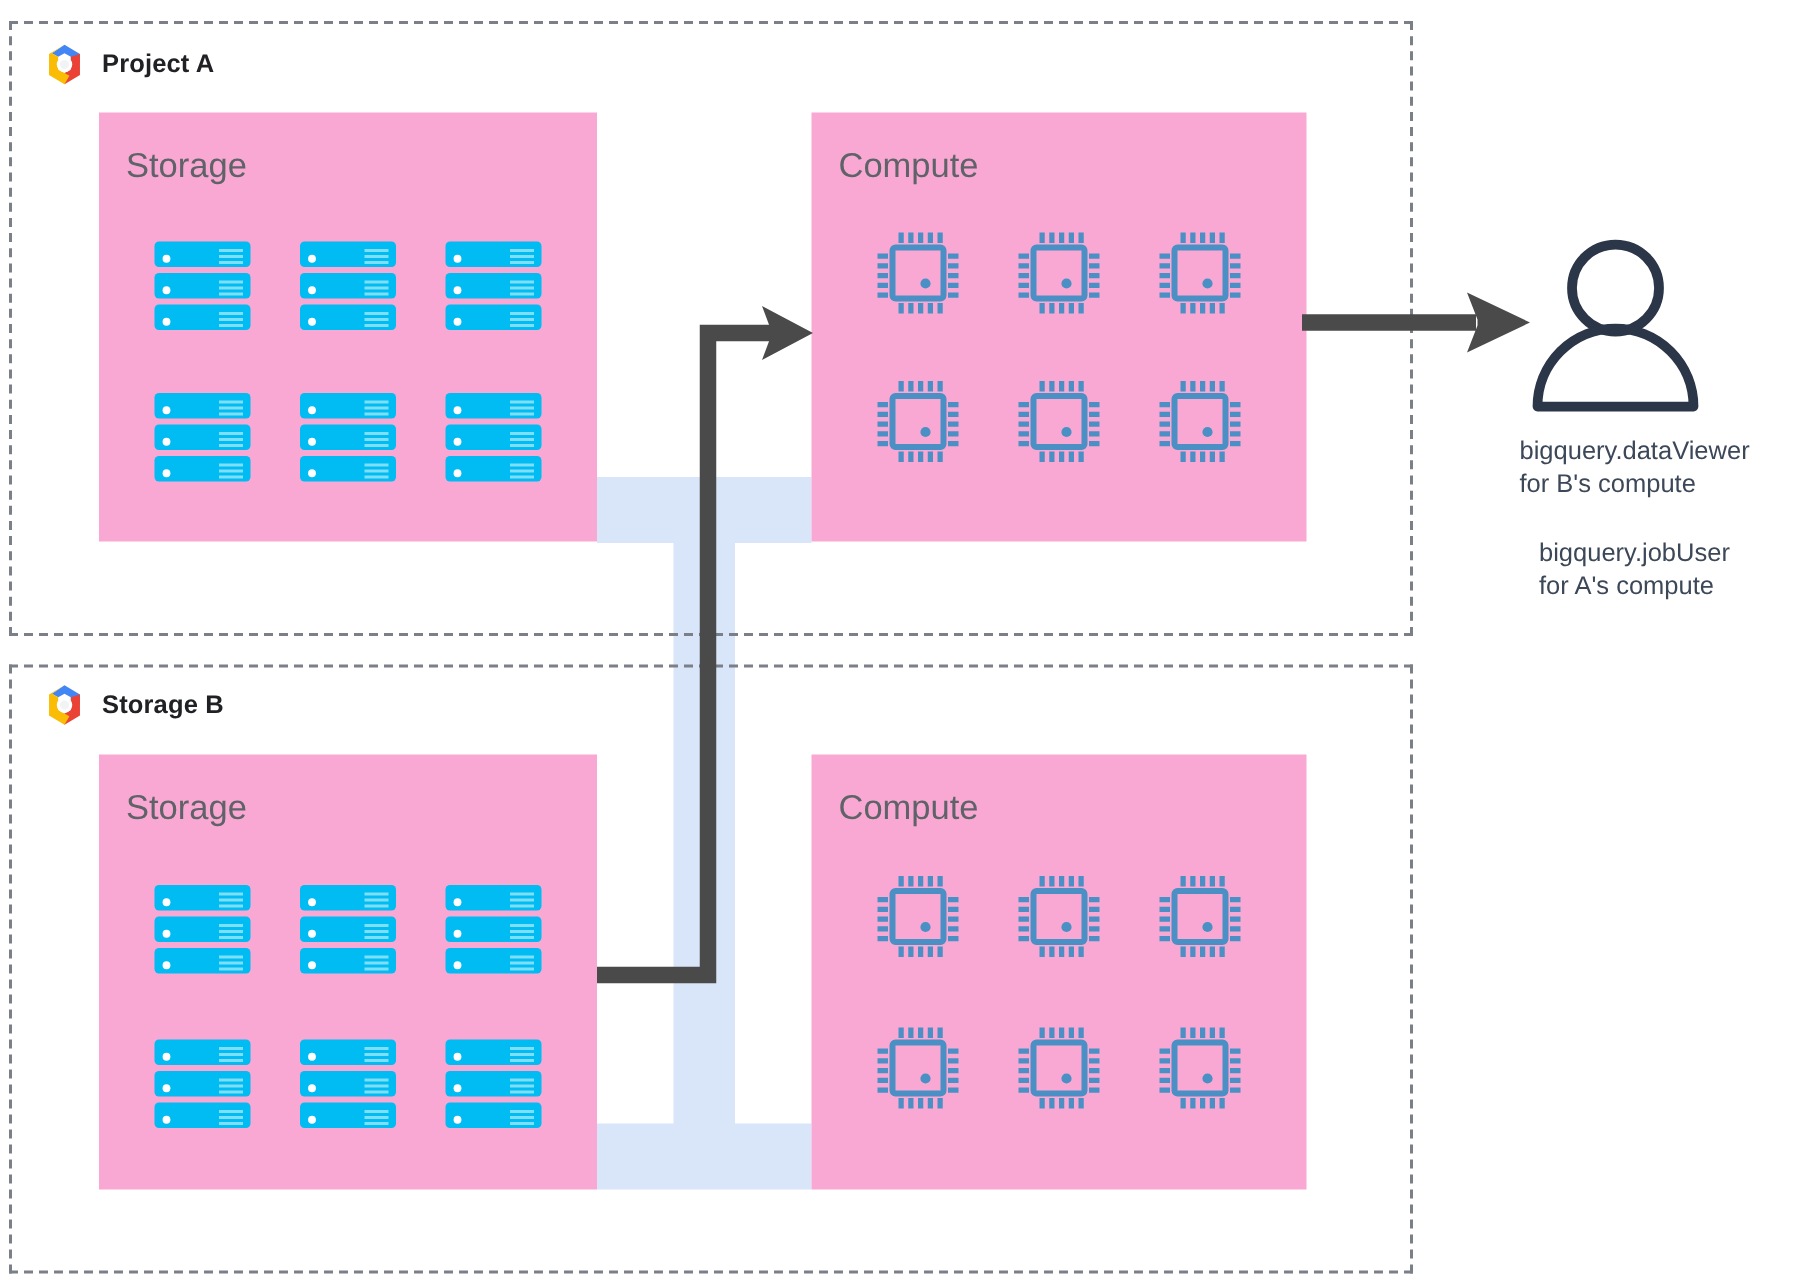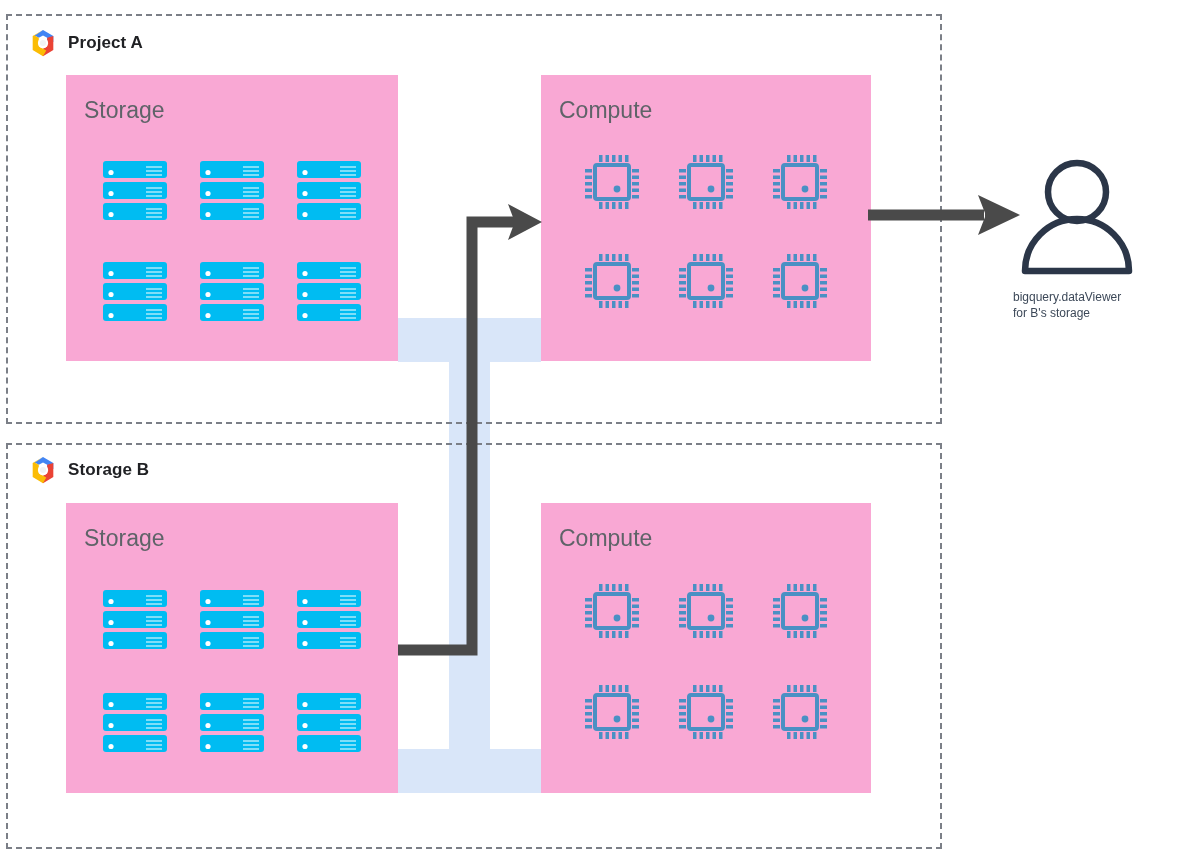--- a/index.html
+++ b/index.html
@@ -124,21 +124,21 @@
     position: absolute;
     left: 1018px;
     top: 158px;
     width: 118px;
     height: 120px;
   }
 
   
   .role-label {
     position: absolute;
-    font-size: 12px;
+    font-size: 17px;
     line-height: 1.32;
     color: #3c4858;
     white-space: nowrap;
   }
   #role-dataviewer { left: 1013px; top: 290px; }
   #role-jobuser    { left: 1026px; top: 358px; }
 </style>
 </head>
 <body>
 
@@ -724,17 +724,21 @@
     <path d="M112 3 L154 23 L112 43 L119 25 L119 21 Z" fill="#4a4a4a"></path>
   </svg>
 
   <svg id="person-icon" viewBox="0 0 118 120">
     <circle cx="59" cy="34" r="29" fill="none" stroke="#2b3648" stroke-width="6.5"></circle>
     <path d="M7 113 A52 52 0 0 1 111 113 Z" fill="none" stroke="#2b3648" stroke-width="6.5" stroke-linejoin="round"></path>
   </svg>
 
   <div class="role-label" id="role-dataviewer">
     <div>bigquery.dataViewer</div>
-    <div>for B's storage</div>
+    <div>for B's compute</div>
   </div>
 
+  <div class="role-label" id="role-jobuser">
+    <div>bigquery.jobUser</div>
+    <div>for A's compute</div>
+  </div>
 
 </div>
 
 </body></html>

